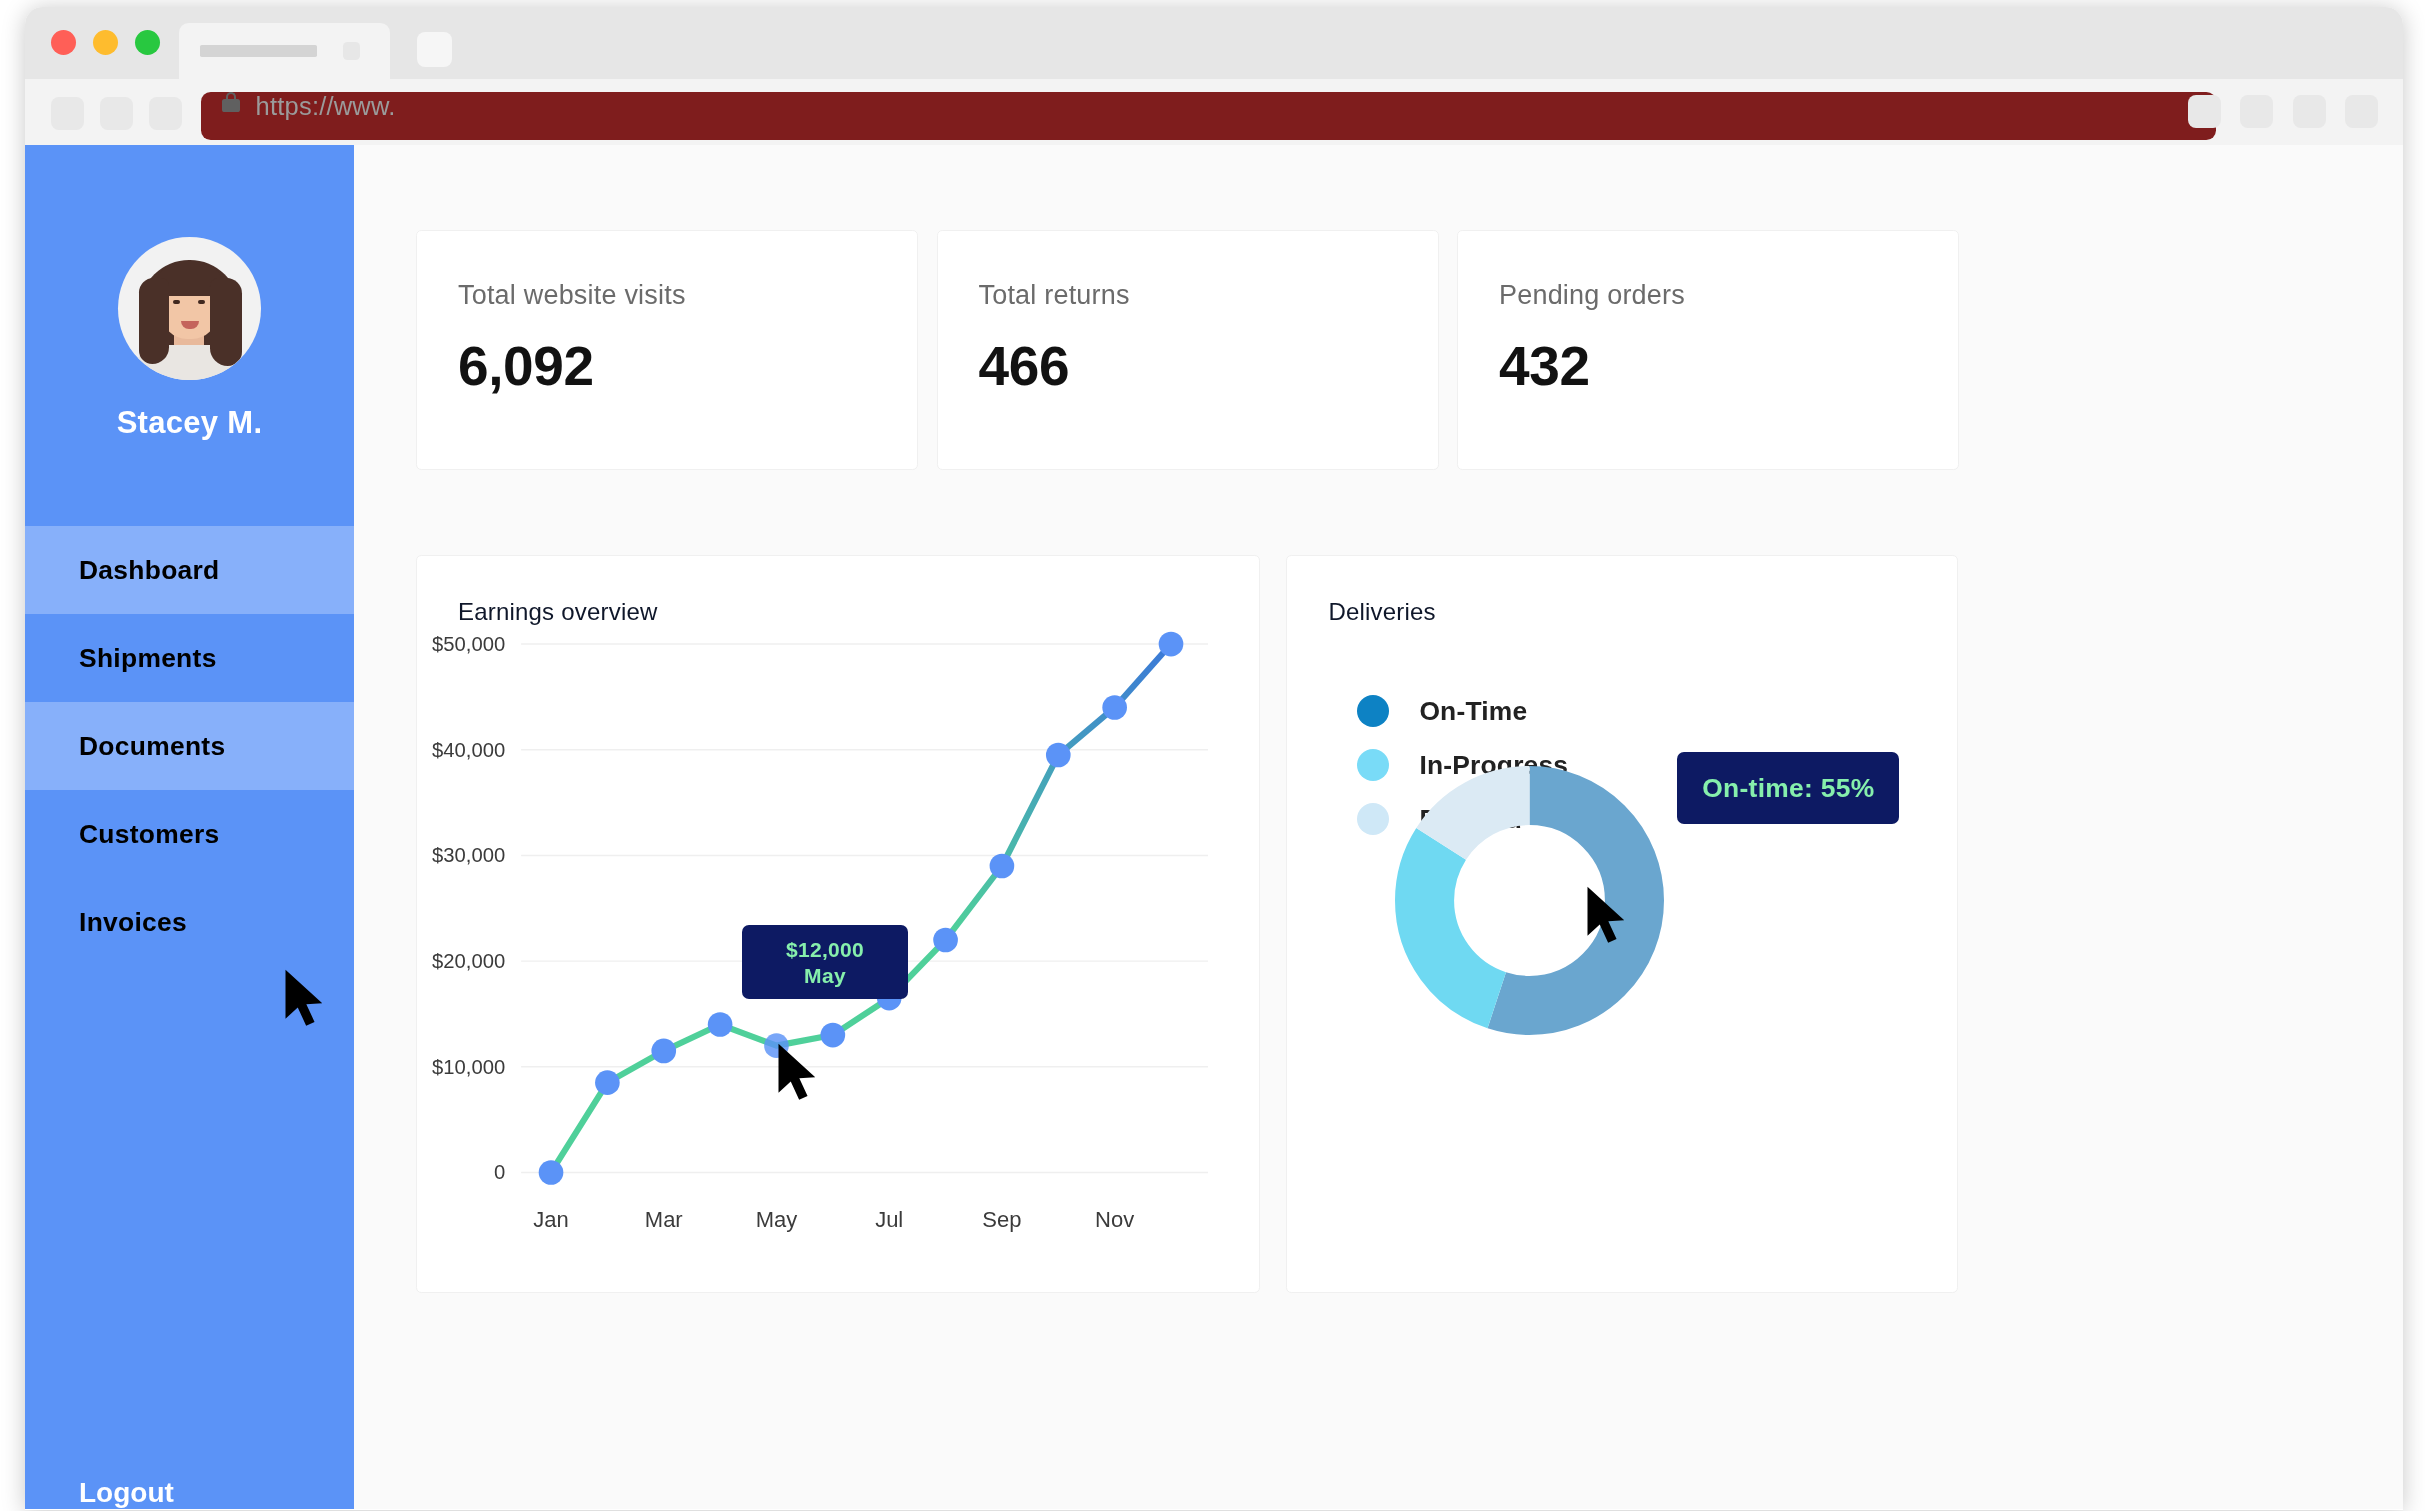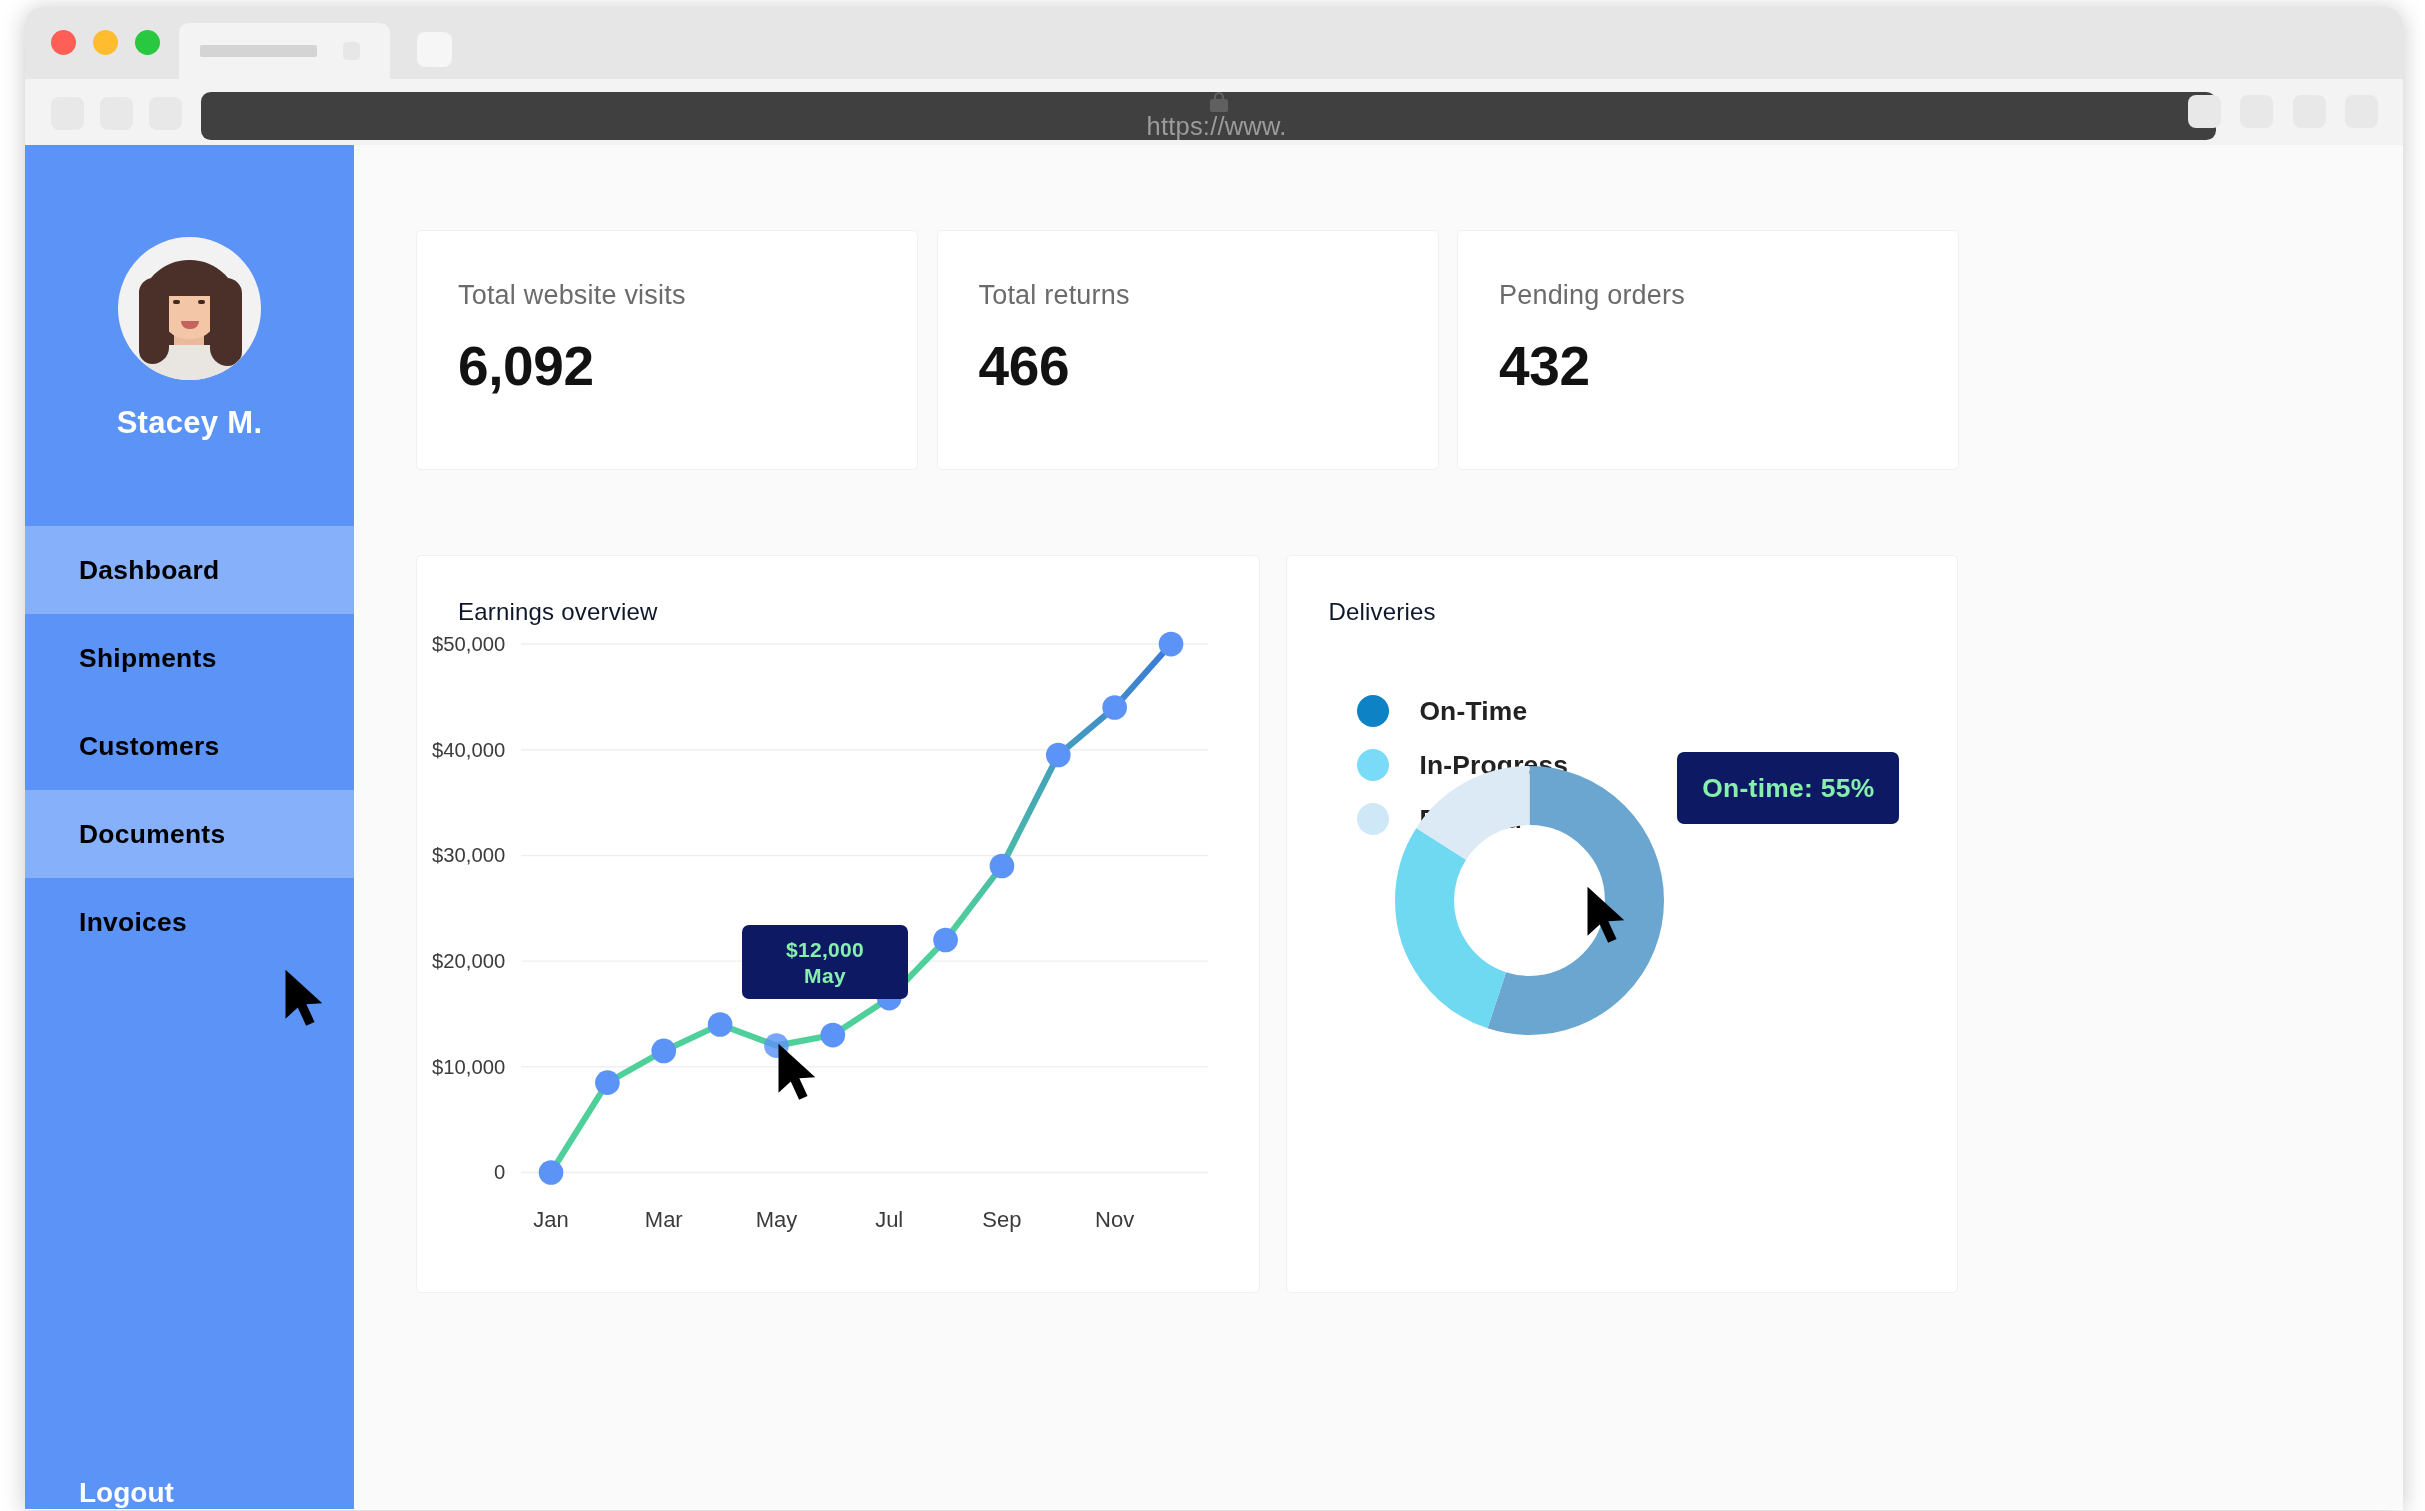--- a/index.html
+++ b/index.html
@@ -88,25 +88,24 @@
     display: flex; gap: 16px;
   }
   .navbtn { width: 33px; height: 33px; background: #e8e8e8; border-radius: 8px; }
 
   .urlbar {
     position: absolute;
     left: 176px;
     top: 13.2px;
     width: 2015px;
     height: 48px;
-    background: #404040;
+    background: #7f1d1d;
     border-radius: 9.7px;
     display: flex;
-    align-items: center;
-    flex-direction: column;
+    align-items: flex-start;
   }
   .lock {
     margin-left: 21px;
     width: 17.6px; height: 19.4px;
     position: relative;
     flex: 0 0 auto;
   }
   .lock .body {
     position: absolute; bottom: 0; left: 0;
     width: 17.6px; height: 12.3px;
@@ -425,25 +424,25 @@
         <div class="username">Stacey M.</div>
       </div>
 
       <div class="nav">
         <div class="nav-item active">
           <span>Dashboard</span>
         </div>
         <div class="nav-item">
           <span>Shipments</span>
         </div>
+        <div class="nav-item hover">
+          <span>Documents</span>
+        </div>
         <div class="nav-item">
           <span>Customers</span>
-        </div>
-        <div class="nav-item hover">
-          <span>Documents</span>
         </div>
         <div class="nav-item">
           <span>Invoices</span>
         </div>
       </div>
 
       <div class="logout">
         <span>Logout</span>
       </div>
 

